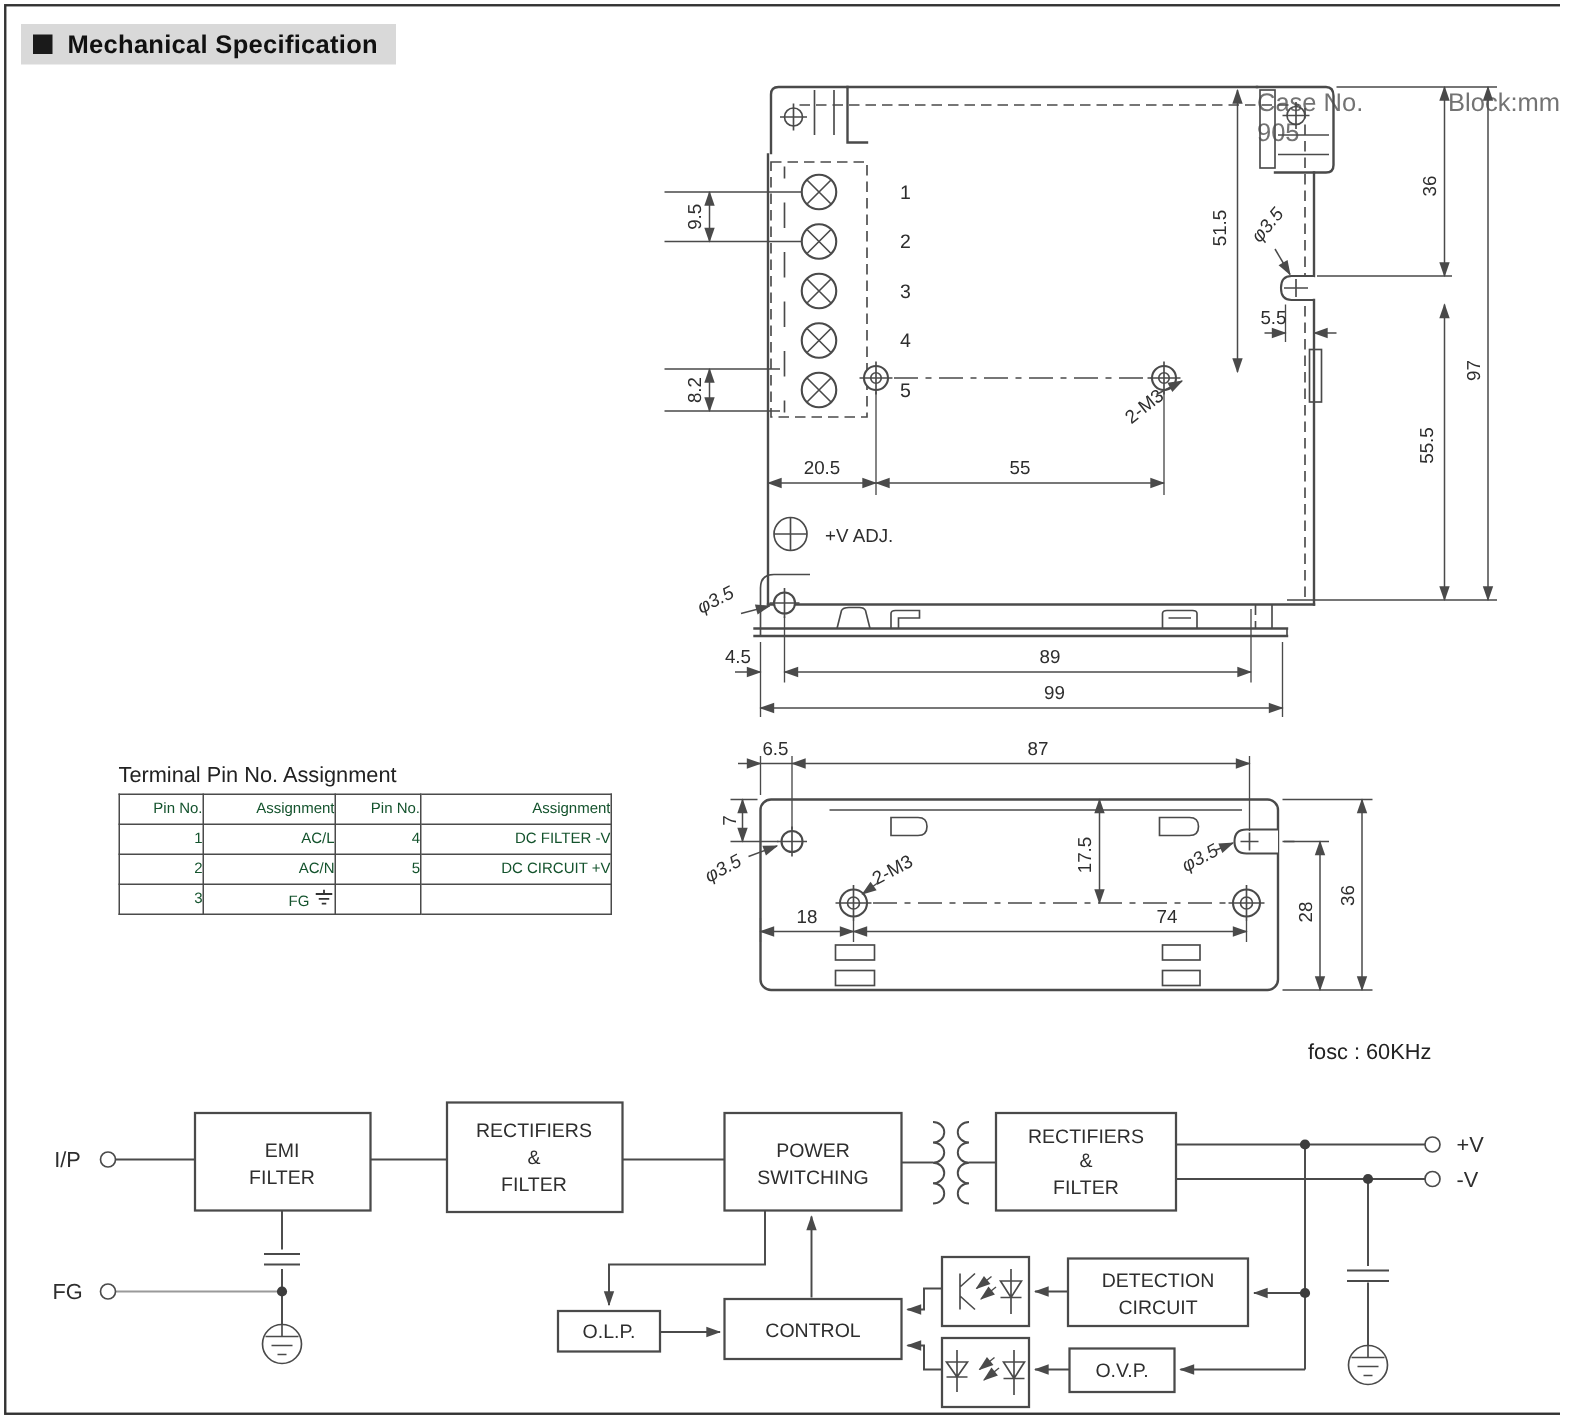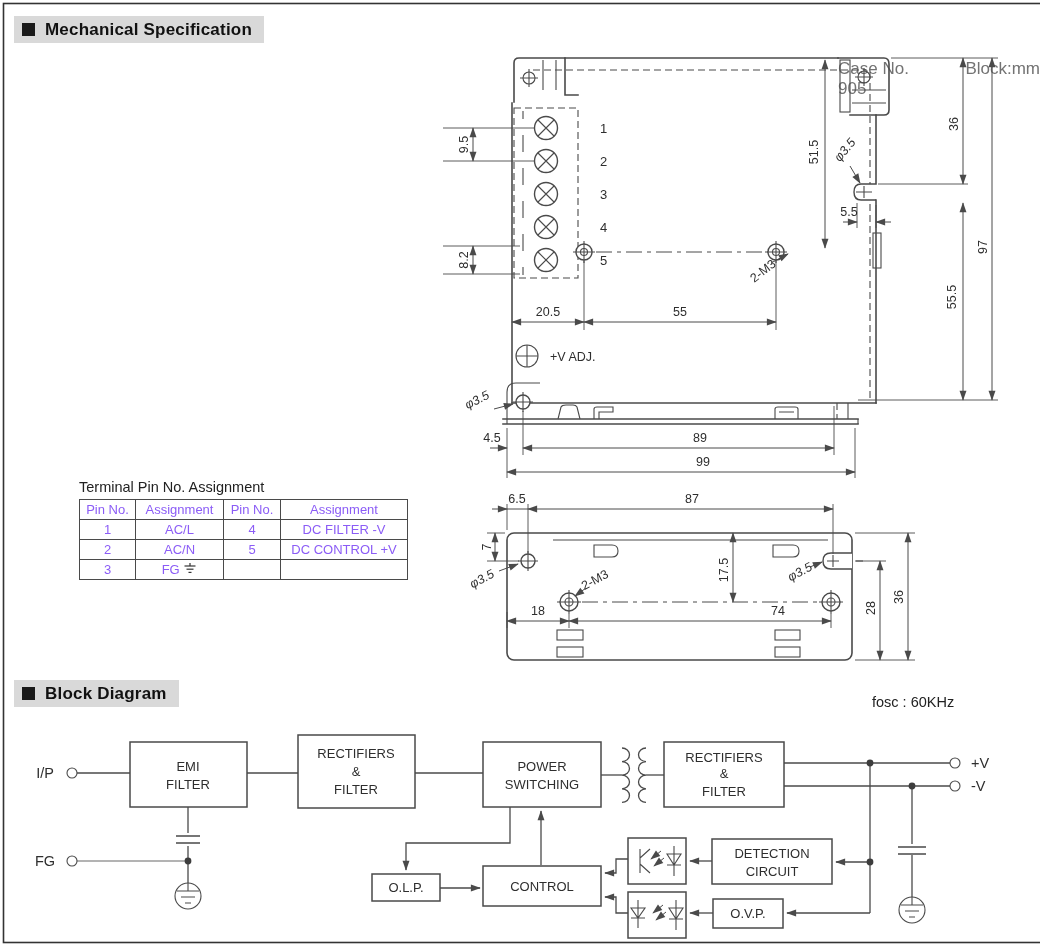--- a/index.html
+++ b/index.html
@@ -7,25 +7,25 @@
         font-family:"Liberation Sans","DejaVu Sans",sans-serif;color:#262626;}
   .section-header{position:absolute;display:flex;align-items:center;gap:10px;
         background:#d9d9d9;height:27px;padding:0 12px 0 8px;font-size:17px;
         font-weight:bold;color:#111;letter-spacing:.2px;}
   .sq{width:13px;height:13px;background:#1a1a1a;flex:0 0 auto;}
   #mech-header{left:14px;top:16px;}
   #block-header{left:14px;top:680px;}
   #case-info{position:absolute;left:838px;top:23px;display:flex;gap:24px;
         font-size:17px;color:#737373;margin-top:36px;}
   #fosc{position:absolute;left:872px;top:694px;font-size:14.5px;color:#222;}
-  #pin-table-wrap{position:absolute;left:79px;top:479px;width:330px;}
+  #pin-table-wrap{position:absolute;left:79px;top:509px;width:330px;}
   #pin-table-title{font-size:14.5px;color:#222;margin:0 0 4px 0;}
   table.pins{border-collapse:collapse;width:328px;table-layout:fixed;}
-  table.pins th,table.pins td{border:1.2px solid #4a4a4a;font-size:13px;
-        font-weight:normal;text-align:center;height:19px;padding:0;color:#8b5cf6;
+  table.pins th,table.pins td{border:1.2px solid #4a4a4a;font-size:10px;
+        font-weight:normal;text-align:right;height:19px;padding:0;color:#14532d;
         white-space:nowrap;overflow:hidden;}
   table.pins col.c1{width:56px;} table.pins col.c2{width:88px;}
   table.pins col.c3{width:57px;} table.pins col.c4{width:127px;}
   svg#drawing{position:absolute;left:0;top:0;}
   svg text{fill:#2e2e2e;font-family:"Liberation Sans","DejaVu Sans",sans-serif;}
   .geo{stroke:#4a4a4a;stroke-width:1.6;fill:none;stroke-linecap:square;}
   .geo2{stroke:#4a4a4a;stroke-width:1.1;fill:none;}
   .geow{stroke:#4a4a4a;stroke-width:1.4;fill:#fff;}
   .dash{stroke-dasharray:7 4;}
   .cline{stroke:#4a4a4a;stroke-width:1;fill:none;stroke-dasharray:16 5 4 5;}
@@ -49,24 +49,20 @@
   <div class="section-header" id="mech-header">
     <span class="sq"></span>
     <span>Mechanical Specification</span>
   </div>
 
   <div id="case-info">
     <span>Case No. 905</span>
     <span>Block:mm</span>
   </div>
 
-  <div class="section-header" id="block-header">
-    <span class="sq"></span>
-    <span>Block Diagram</span>
-  </div>
 
   <div id="fosc">fosc : 60KHz</div>
 
   <div id="pin-table-wrap">
     <div id="pin-table-title">Terminal Pin No. Assignment</div>
     <table class="pins">
       <colgroup>
           <col class="c1">
           <col class="c2">
           <col class="c3">
@@ -82,21 +78,21 @@
       <tr>
         <td>1</td>
         <td>AC/L</td>
         <td>4</td>
         <td>DC FILTER -V</td>
       </tr>
       <tr>
         <td>2</td>
         <td>AC/N</td>
         <td>5</td>
-        <td>DC CONTROL +V</td>
+        <td>DC CIRCUIT +V</td>
       </tr>
       <tr>
         <td>3</td>
         <td><span>FG</span>
           <svg width="14" height="12" viewBox="0 0 14 12" style="vertical-align:-1px">
             <g stroke="#333" stroke-width="1.2" fill="none">
               <path d="M7,0 V3"></path>
                   <path d="M1.5,3 H12.5"></path>
                   <path d="M3.5,6.2 H10.5"></path>
                   <path d="M5.5,9.4 H8.5"></path>

